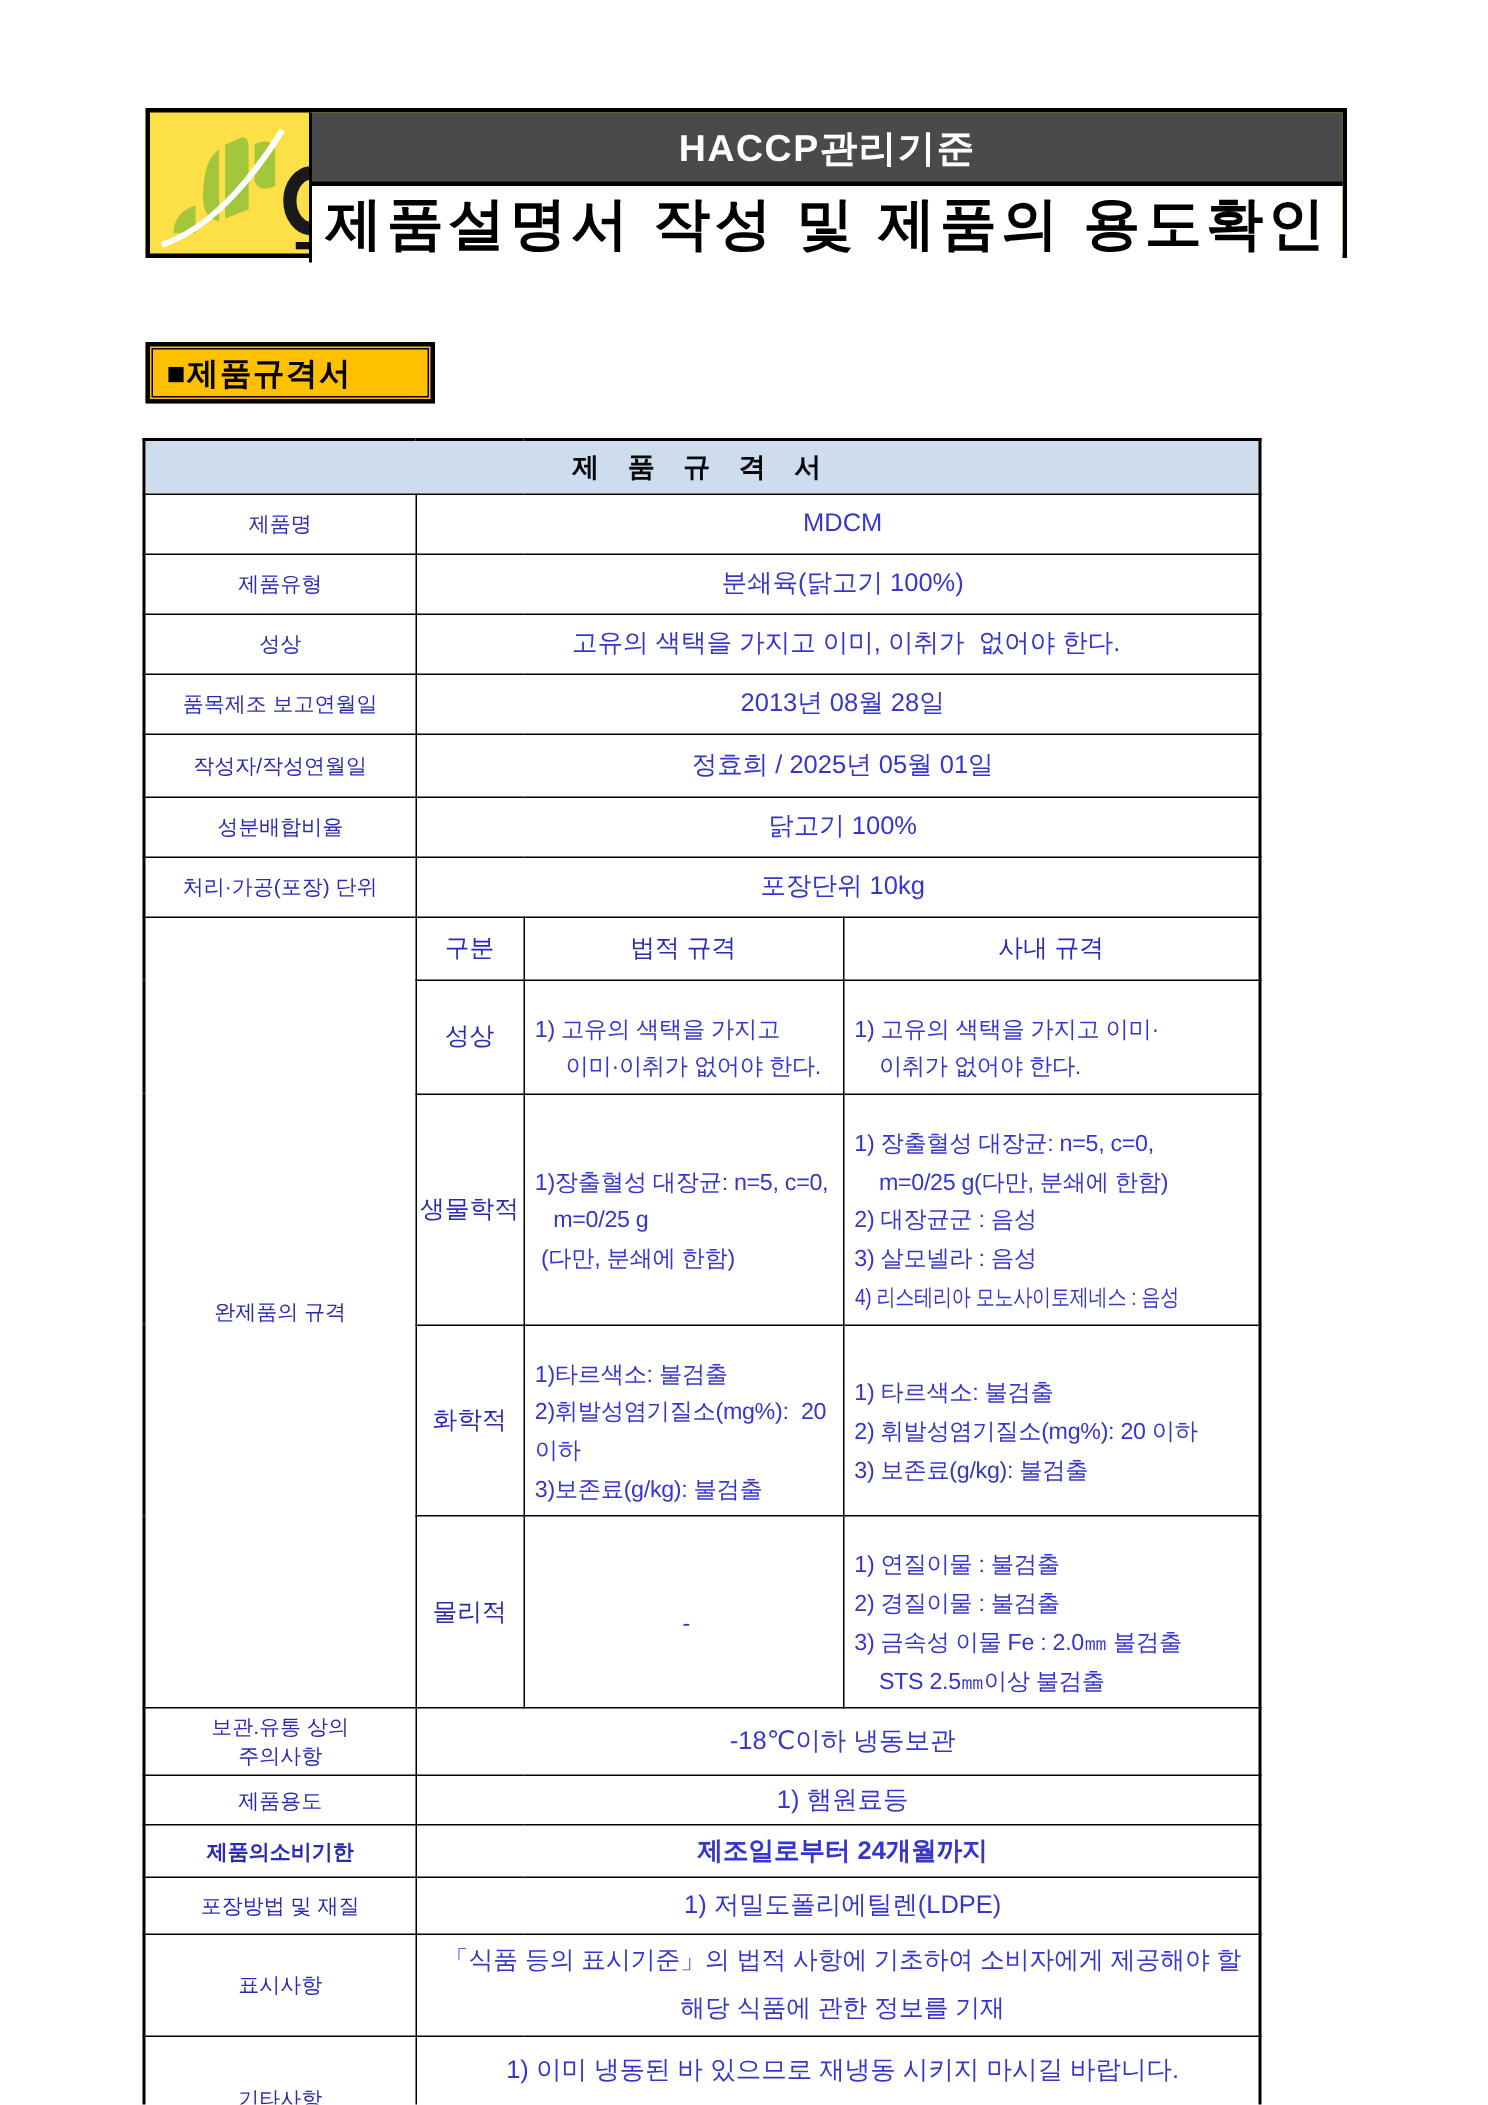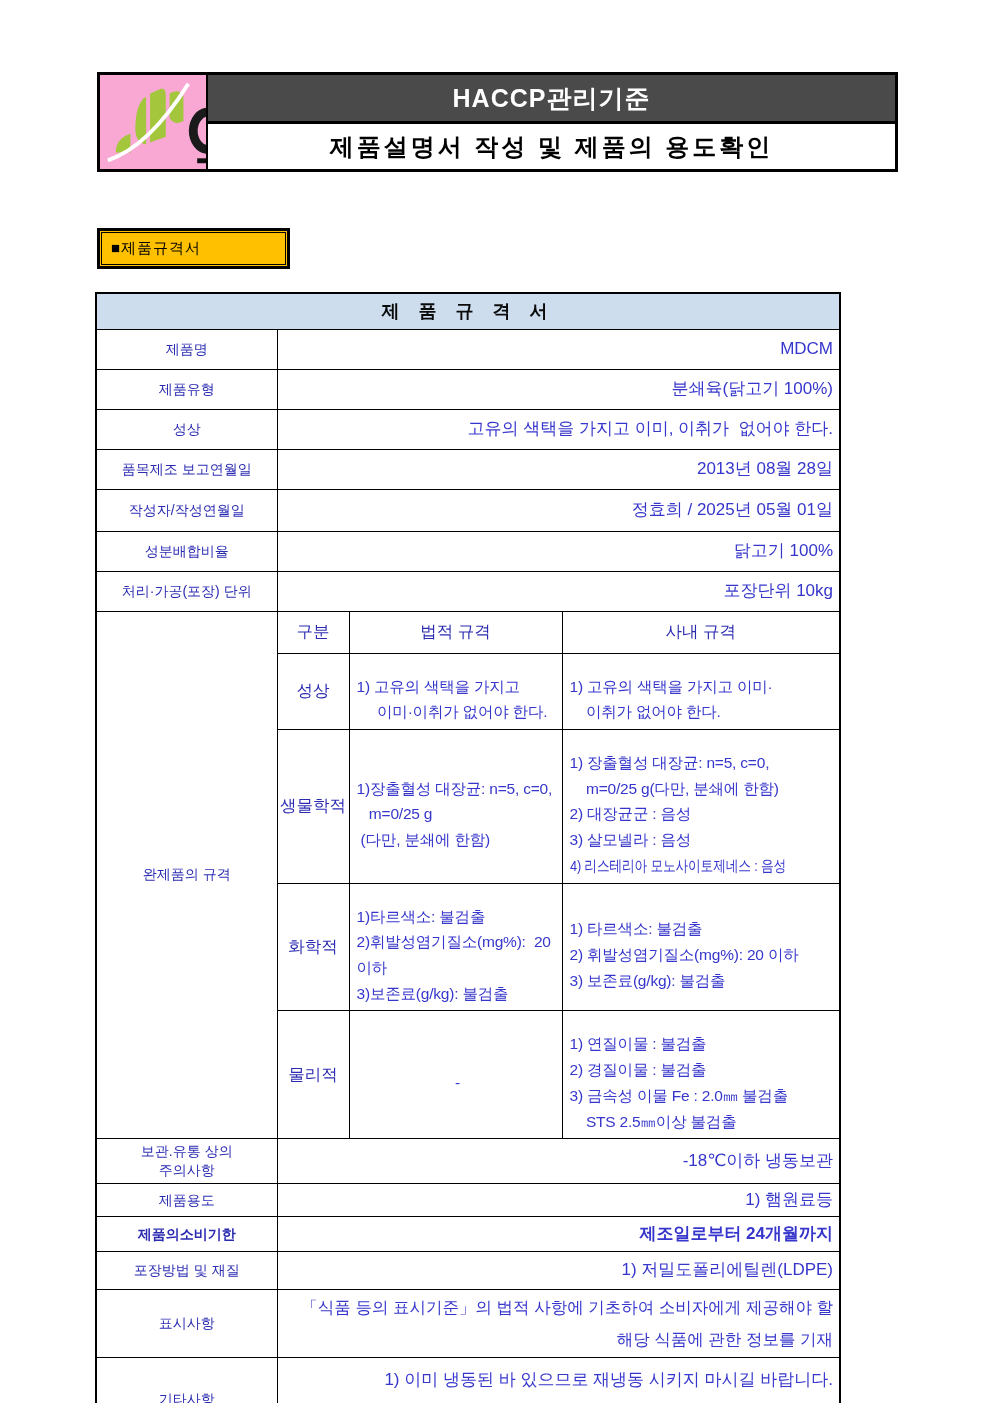--- a/index.html
+++ b/index.html
@@ -5,45 +5,45 @@
   html,body{margin:0;padding:0;}
   body{
     width:992px;height:1403px;position:relative;background:#ffffff;
     font-family:"Liberation Sans","DejaVu Sans",sans-serif;color:#000;
   }
   
   .header-box{
     position:absolute;left:97px;top:72px;width:801px;height:100px;
     border:3px solid #000;box-sizing:border-box;
     display:grid;grid-template-columns:108px 1fr;grid-template-rows:49px 1fr;
-    background:#f9a8d4;
+    background:#fde047;
   }
   .logo-cell{
     grid-row:1/3;border-right:2px solid #000;overflow:hidden;
     display:flex;align-items:center;justify-content:flex-start;
   }
   .header-top{
     background:#4a4a4a;color:#fff;border-bottom:3px solid #000;
     display:flex;align-items:center;justify-content:center;
     font-size:25px;font-weight:bold;letter-spacing:1px;
   }
   .header-bottom{
     background:#fff;color:#000;
     display:flex;align-items:center;justify-content:center;
-    font-size:24px;font-weight:bold;letter-spacing:3px;
+    font-size:38px;font-weight:bold;letter-spacing:3px;
   }
   
   .badge{
     position:absolute;left:97px;top:228px;width:193px;height:41px;
     background:#ffc000;border:3px solid #000;box-sizing:border-box;
   }
   .badge-inner{
     position:absolute;inset:1px;border:1px solid #000;box-sizing:border-box;
     display:flex;align-items:center;padding-left:9px;
-    font-size:15px;font-weight:normal;color:#000;letter-spacing:1px;
+    font-size:21px;font-weight:bold;color:#000;letter-spacing:1px;
   }
   
   table.spec-table{
     position:absolute;left:95px;top:292px;width:744px;
     border-collapse:collapse;table-layout:fixed;
     border:2.5px solid #000;
   }
   table.spec-table td,table.spec-table th{
     border:1.5px solid #000;box-sizing:border-box;overflow:hidden;
   }
@@ -54,21 +54,21 @@
 
   th.t-title{
     background:#cdddee;height:33px;font-size:18px;font-weight:bold;
     letter-spacing:7px;color:#0a0a0a;
   }
   td.lbl{
     color:#2b2bb2;font-size:14px;text-align:center;
     white-space:pre-line;line-height:1.35;padding:2px;
   }
   td.val{
-    color:#3636cc;font-size:17px;text-align:right;
+    color:#3636cc;font-size:17px;text-align:center;
     padding:2px 6px 2px 13px;white-space:pre-wrap;line-height:1.45;margin-top:48px;
   }
   td.cat{
     color:#2b2bb2;font-size:16.5px;text-align:center;padding:2px;
   }
   td.cell{
     color:#3636cc;font-size:15.5px;letter-spacing:-0.2px;
     padding:20px 3px 4px 7px;white-space:pre-wrap;
     vertical-align:middle;line-height:1.66;text-align:left;
   }

